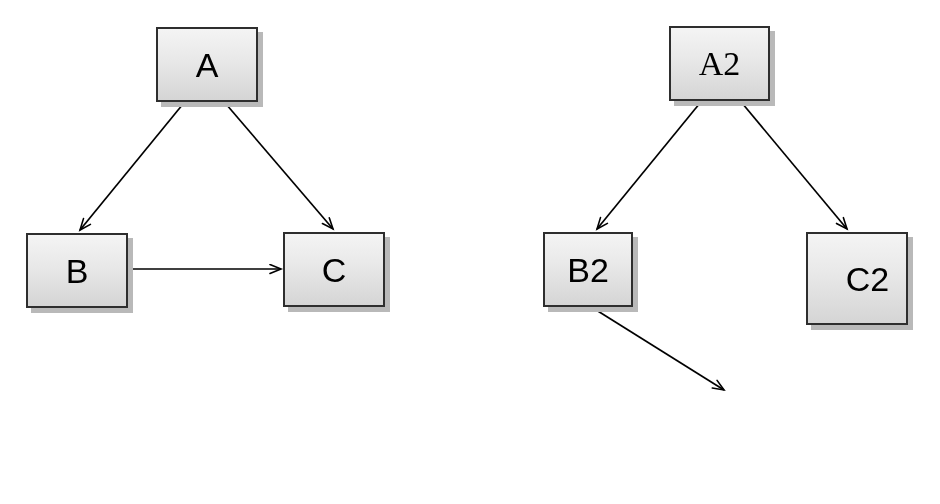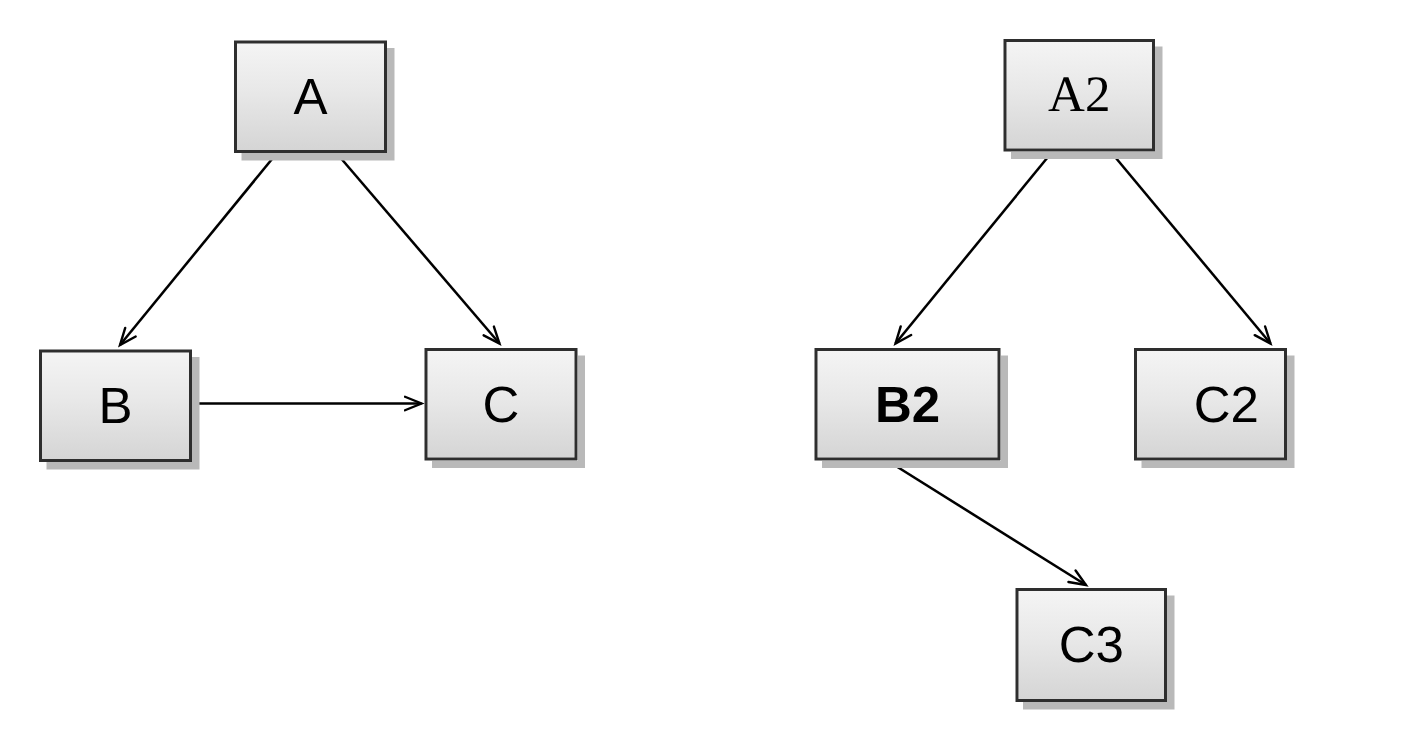--- a/index.html
+++ b/index.html
@@ -74,23 +74,20 @@
       </div>
       <div class="node" style="left: 26px; top: 233px; width: 102px; height: 75px;">
         <span class="node-label">B</span>
       </div>
       <div class="node" style="left: 283px; top: 232px; width: 102px; height: 75px;">
         <span class="node-label">C</span>
       </div>
       <div class="node" style="left: 669px; top: 26px; width: 101px; height: 75px; font-family: Liberation Serif, serif;">
         <span class="node-label">A2</span>
       </div>
-      <div class="node" style="left: 543px; top: 232px; width: 124px; height: 75px; font-weight: bold;">
+      <div class="node" style="left: 543px; top: 232px; width: 90px; height: 75px;">
         <span class="node-label">B2</span>
       </div>
-      <div class="node" style="left: 756px; top: 232px; width: 102px; height: 75px; padding-left: 21px;">
+      <div class="node" style="left: 806px; top: 232px; width: 102px; height: 93px; padding-left: 21px;">
         <span class="node-label">C2</span>
-      </div>
-      <div class="node" style="left: 677px; top: 392px; width: 101px; height: 76px;">
-        <span class="node-label">C3</span>
       </div>
     </div>
 </div>
 
 </body></html>

